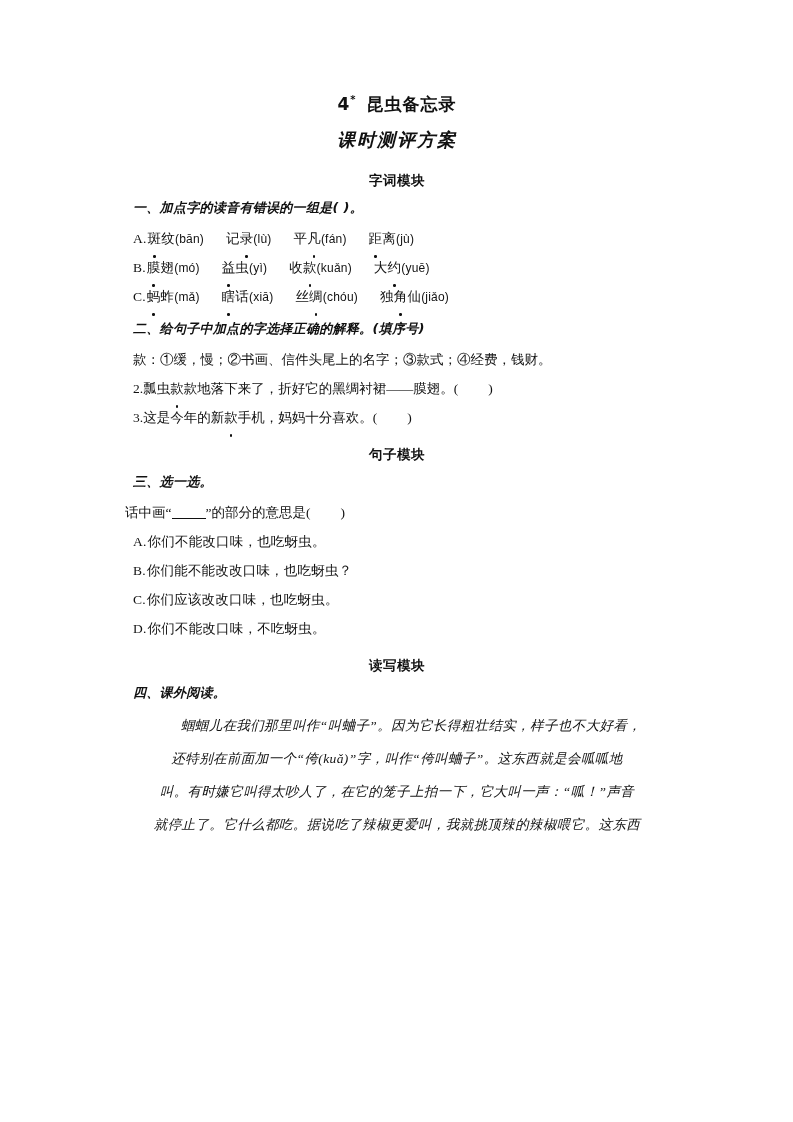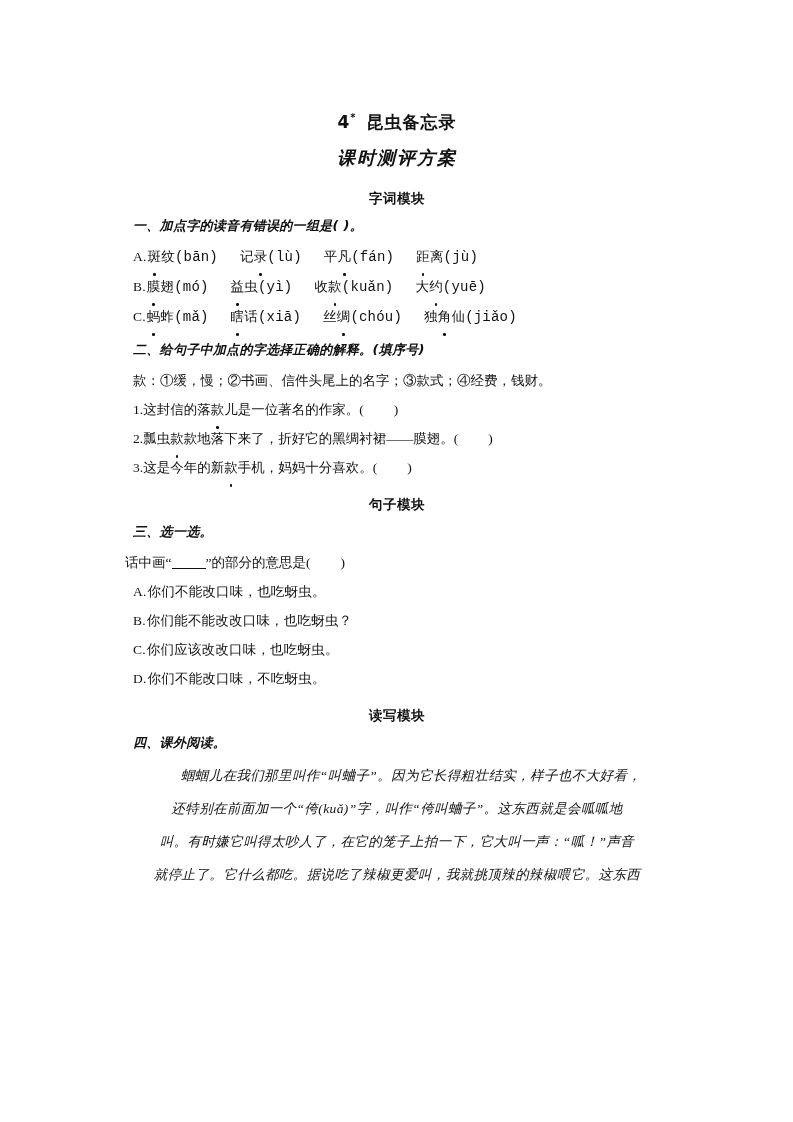--- a/index.html
+++ b/index.html
@@ -17,21 +17,21 @@
   .page {
     position: relative;
     width: 793px;
     height: 1122px;
     padding: 0;
     box-sizing: border-box;
   }
   .content {
     position: absolute;
     left: 107px;
-    top: 110px;
+    top: 92px;
     width: 580px;
   }
 
   
   .doc-title {
     text-align: center;
     font-family: "DejaVu Sans", "Liberation Sans", sans-serif;
     font-weight: bold;
     font-size: 17px;
     letter-spacing: 1px;
@@ -83,22 +83,22 @@
     padding-left: 26px;
     white-space: nowrap;
   }
   .line.nopad { padding-left: 0; margin-left: 18px; }
 
   .opt { letter-spacing: 0.2px; }
   .opt .lbl { margin-right: 1px; }
   .gap-m { display: inline-block; width: 22px; }
 
   .pinyin {
-    font-family: Liberation Mono, monospace;
-    font-size: 14px;
+    font-family: Liberation Sans, sans-serif;
+    font-size: 12px;
   }
 
   
   .dot {
     position: relative;
     display: inline-block;
   }
   .dot::after {
     content: "";
     position: absolute;
@@ -157,23 +157,20 @@
     </div>
 
     <div class="line opt">
       <span class="lbl">C.</span><span></span><span class="dot">蚂</span><span>蚱</span><span class="pinyin">(mǎ)</span><span class="gap-m"></span><span></span><span class="dot">瞎</span><span>话</span><span class="pinyin">(xiā)</span><span class="gap-m"></span><span>丝</span><span class="dot">绸</span><span></span><span class="pinyin">(chóu)</span><span class="gap-m"></span><span>独</span><span class="dot">角</span><span>仙</span><span class="pinyin">(jiǎo)</span>
     </div>
 
     <div class="q-head">二、给句子中加点的字选择正确的解释。(填序号)</div>
 
     <div class="line">款：①缓，慢；②书画、信件头尾上的名字；③款式；④经费，钱财。</div>
 
-    <div class="line">
-      <span>1.</span><span>这封信的落</span><span class="dot">款</span><span>儿是一位著名的作家。(</span><span class="sp-blank"></span><span>)</span>
-    </div>
 
     <div class="line">
       <span>2.</span><span>瓢虫</span><span class="dot">款</span><span>款地落下来了，折好它的黑绸衬裙——膜翅。(</span><span class="sp-blank"></span><span>)</span>
     </div>
 
     <div class="line">
       <span>3.</span><span>这是今年的新</span><span class="dot">款</span><span>手机，妈妈十分喜欢。(</span><span class="sp-blank"></span><span>)</span>
     </div>
 
     <div class="module-head">句子模块</div>

